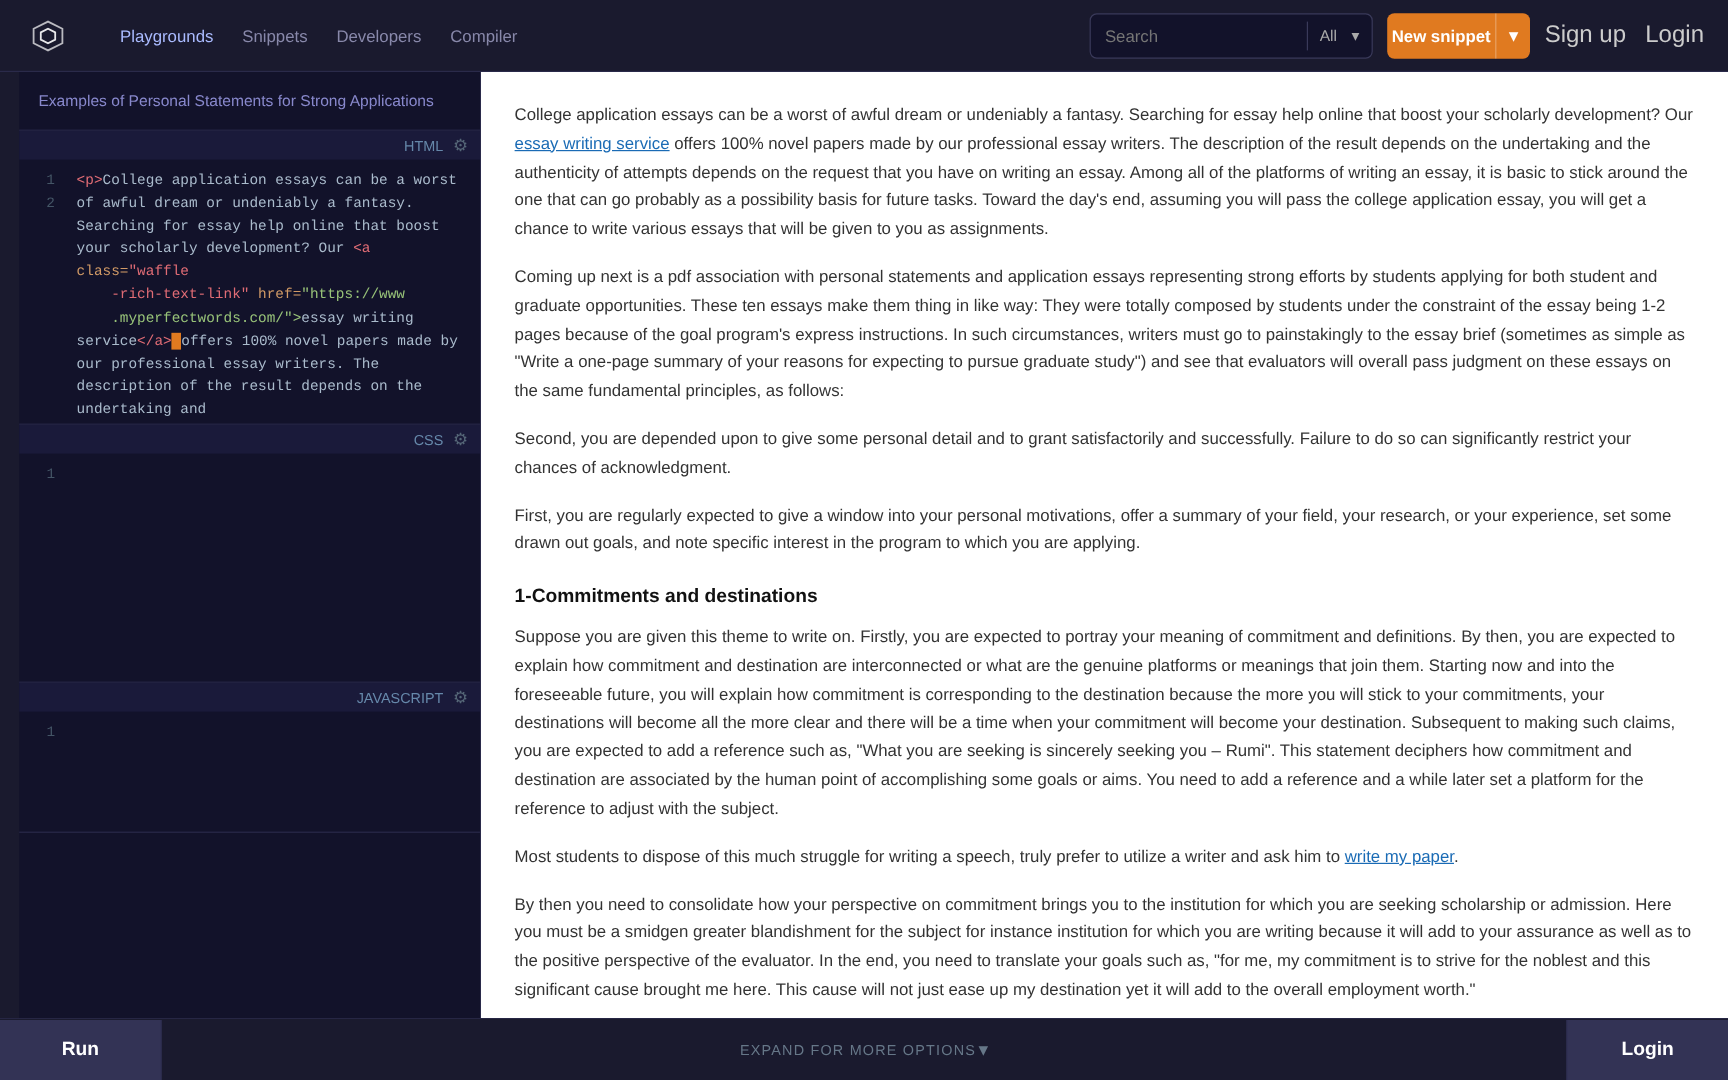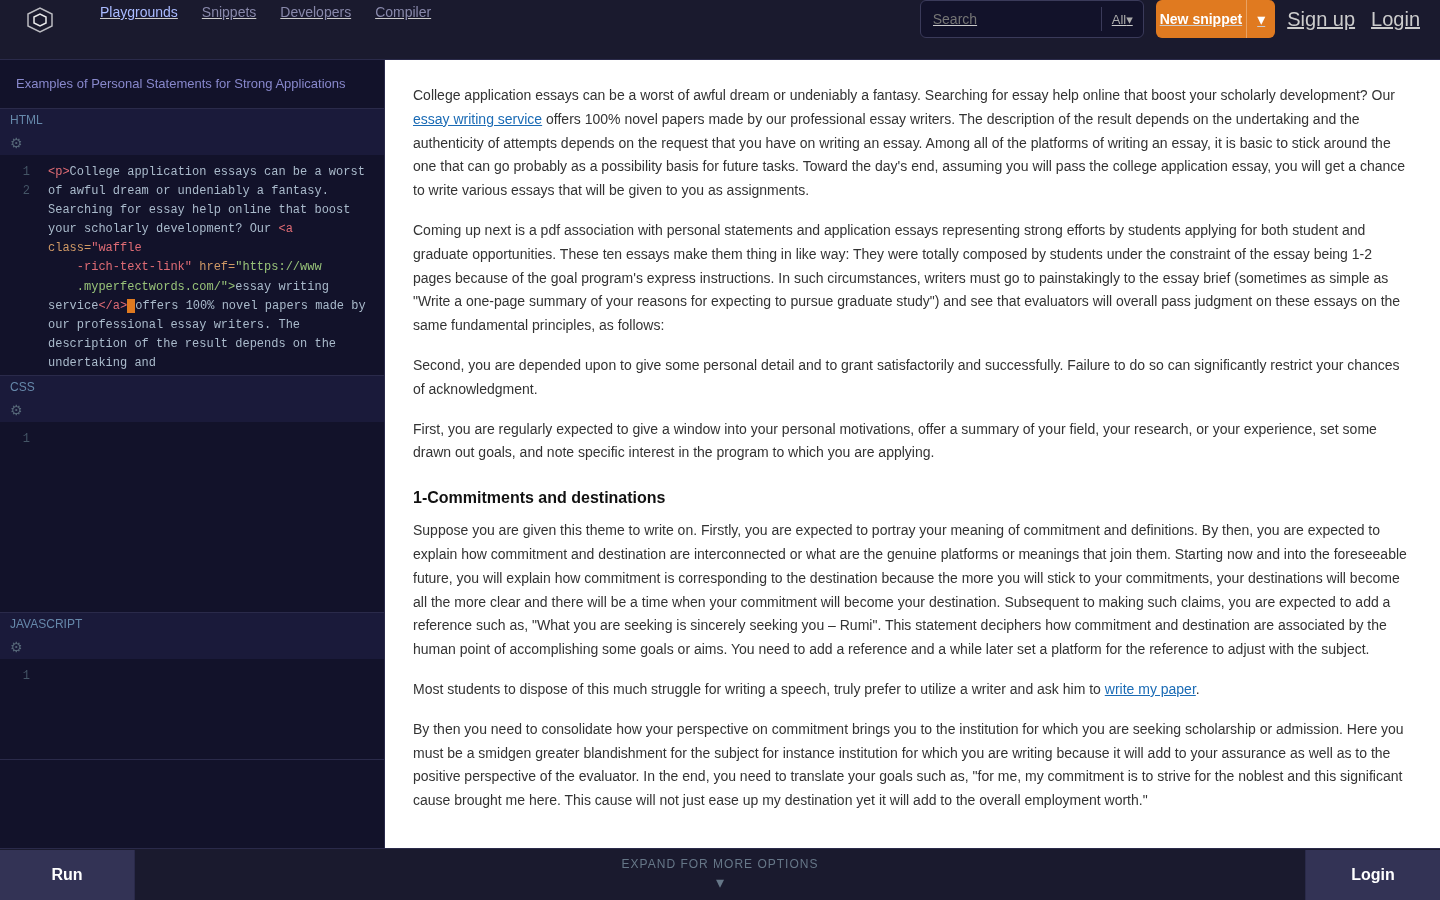--- a/index.html
+++ b/index.html
@@ -3,25 +3,24 @@
   <meta charset="utf-8">
   <style>
     * { margin: 0; padding: 0; box-sizing: border-box; }
     body { font-family: -apple-system, BlinkMacSystemFont, 'Segoe UI', sans-serif; background: #1a1a2e; color: #ccc; height: 900px; overflow: hidden; }
 
     
     .header {
       background: #1a1a2e;
       height: 60px;
       display: flex;
-      align-items: flex-start;
+      align-items: center;
       padding: 0 20px;
       gap: 30px;
       border-bottom: 1px solid #2a2a4a;
-      text-decoration: underline;
     }
     .logo {
       display: flex; align-items: center; margin-right: 10px;
     }
     .logo svg { width: 40px; height: 40px; }
     .nav-links { display: flex; gap: 24px; }
     .nav-link {
       color: #8888aa; font-size: 14px; text-decoration: none; cursor: pointer;
       padding: 4px 0;
     }
@@ -32,21 +31,21 @@
       display: flex; align-items: center;
       background: #12122a; border: 1px solid #3a3a5a; border-radius: 6px;
       height: 38px; overflow: hidden;
     }
     .search-input {
       background: transparent; border: none; outline: none;
       color: #fef9c3; padding: 0 12px; font-size: 14px; width: 180px;
     }
     .search-divider { width: 1px; height: 24px; background: #3a3a5a; }
     .search-dropdown {
-      display: flex; align-items: center; padding: 0 10px; gap: 0;
+      display: flex; align-items: center; padding: 0 10px; gap: 12px;
       color: #aaa; font-size: 13px; cursor: pointer;
     }
 
     .new-snippet-btn {
       display: flex; align-items: center; height: 38px;
       background: #e07a20; border-radius: 6px; overflow: hidden;
       cursor: pointer;
     }
     .new-snippet-main {
       padding: 0 4px; color: #fff; font-size: 14px; font-weight: 600;
@@ -55,42 +54,42 @@
     }
     .new-snippet-arrow {
       padding: 0 10px; color: #fff; height: 100%;
       display: flex; align-items: center;
     }
 
     .auth-links { display: flex; gap: 16px; }
     .auth-link { color: #ccc; font-size: 20px; cursor: pointer; }
 
     
-    .main { display: flex; height: calc(900px - 60px); }
+    .main { display: flex; height: calc(900px - 60px); padding-left: 16px; }
 
     
     .left-panel {
       width: 385px; min-width: 385px;
       background: #12122a;
       display: flex; flex-direction: column;
       border-right: 1px solid #2a2a4a;
     }
     .snippet-title {
       padding: 14px 16px;
       color: #8888cc; font-size: 13px; line-height: 1.5;
       border-bottom: 1px solid #2a2a4a;
     }
 
     .code-section {
       border-bottom: 1px solid #2a2a4a;
       flex-shrink: 0;
     }
     .code-section-header {
-      display: flex; justify-content: flex-end; align-items: flex-start;
-      padding: 4px 10px; background: #1a1a3a; gap: 8px; flex-direction: column;
+      display: flex; justify-content: flex-end; align-items: flex-end;
+      padding: 4px 10px; background: #1a1a3a; gap: 8px;
     }
     .code-lang { color: #6688aa; font-size: 12px; }
     .gear-icon { color: #556677; font-size: 14px; cursor: pointer; }
 
     .code-content {
       display: flex; padding: 8px 0; font-family: 'Courier New', monospace; font-size: 12px;
       max-height: 220px; overflow-y: auto;
     }
     .line-numbers {
       padding: 0 10px; color: #445566; text-align: right; min-width: 40px;
@@ -120,21 +119,21 @@
       border-top: 1px solid #2a2a4a;
     }
     .run-btn {
       width: 135px; height: 50px; background: #333355;
       color: #fff; font-size: 16px; font-weight: 600;
       display: flex; align-items: center; justify-content: center;
       cursor: pointer; border-right: 1px solid #2a2a4a;
     }
     .expand-section {
       flex: 1; display: flex; align-items: center; justify-content: center;
-      flex-direction: column; gap: 2px; cursor: pointer;
+      flex-direction: row; gap: 2px; cursor: pointer;
     }
     .expand-text { color: #667788; font-size: 12px; letter-spacing: 1px; }
     .expand-arrow { color: #667788; font-size: 16px; }
     .login-btn-bottom {
       width: 135px; height: 50px; background: #333355;
       color: #fff; font-size: 16px; font-weight: 600;
       display: flex; align-items: center; justify-content: center;
       cursor: pointer; border-left: 1px solid #2a2a4a;
     }
 

